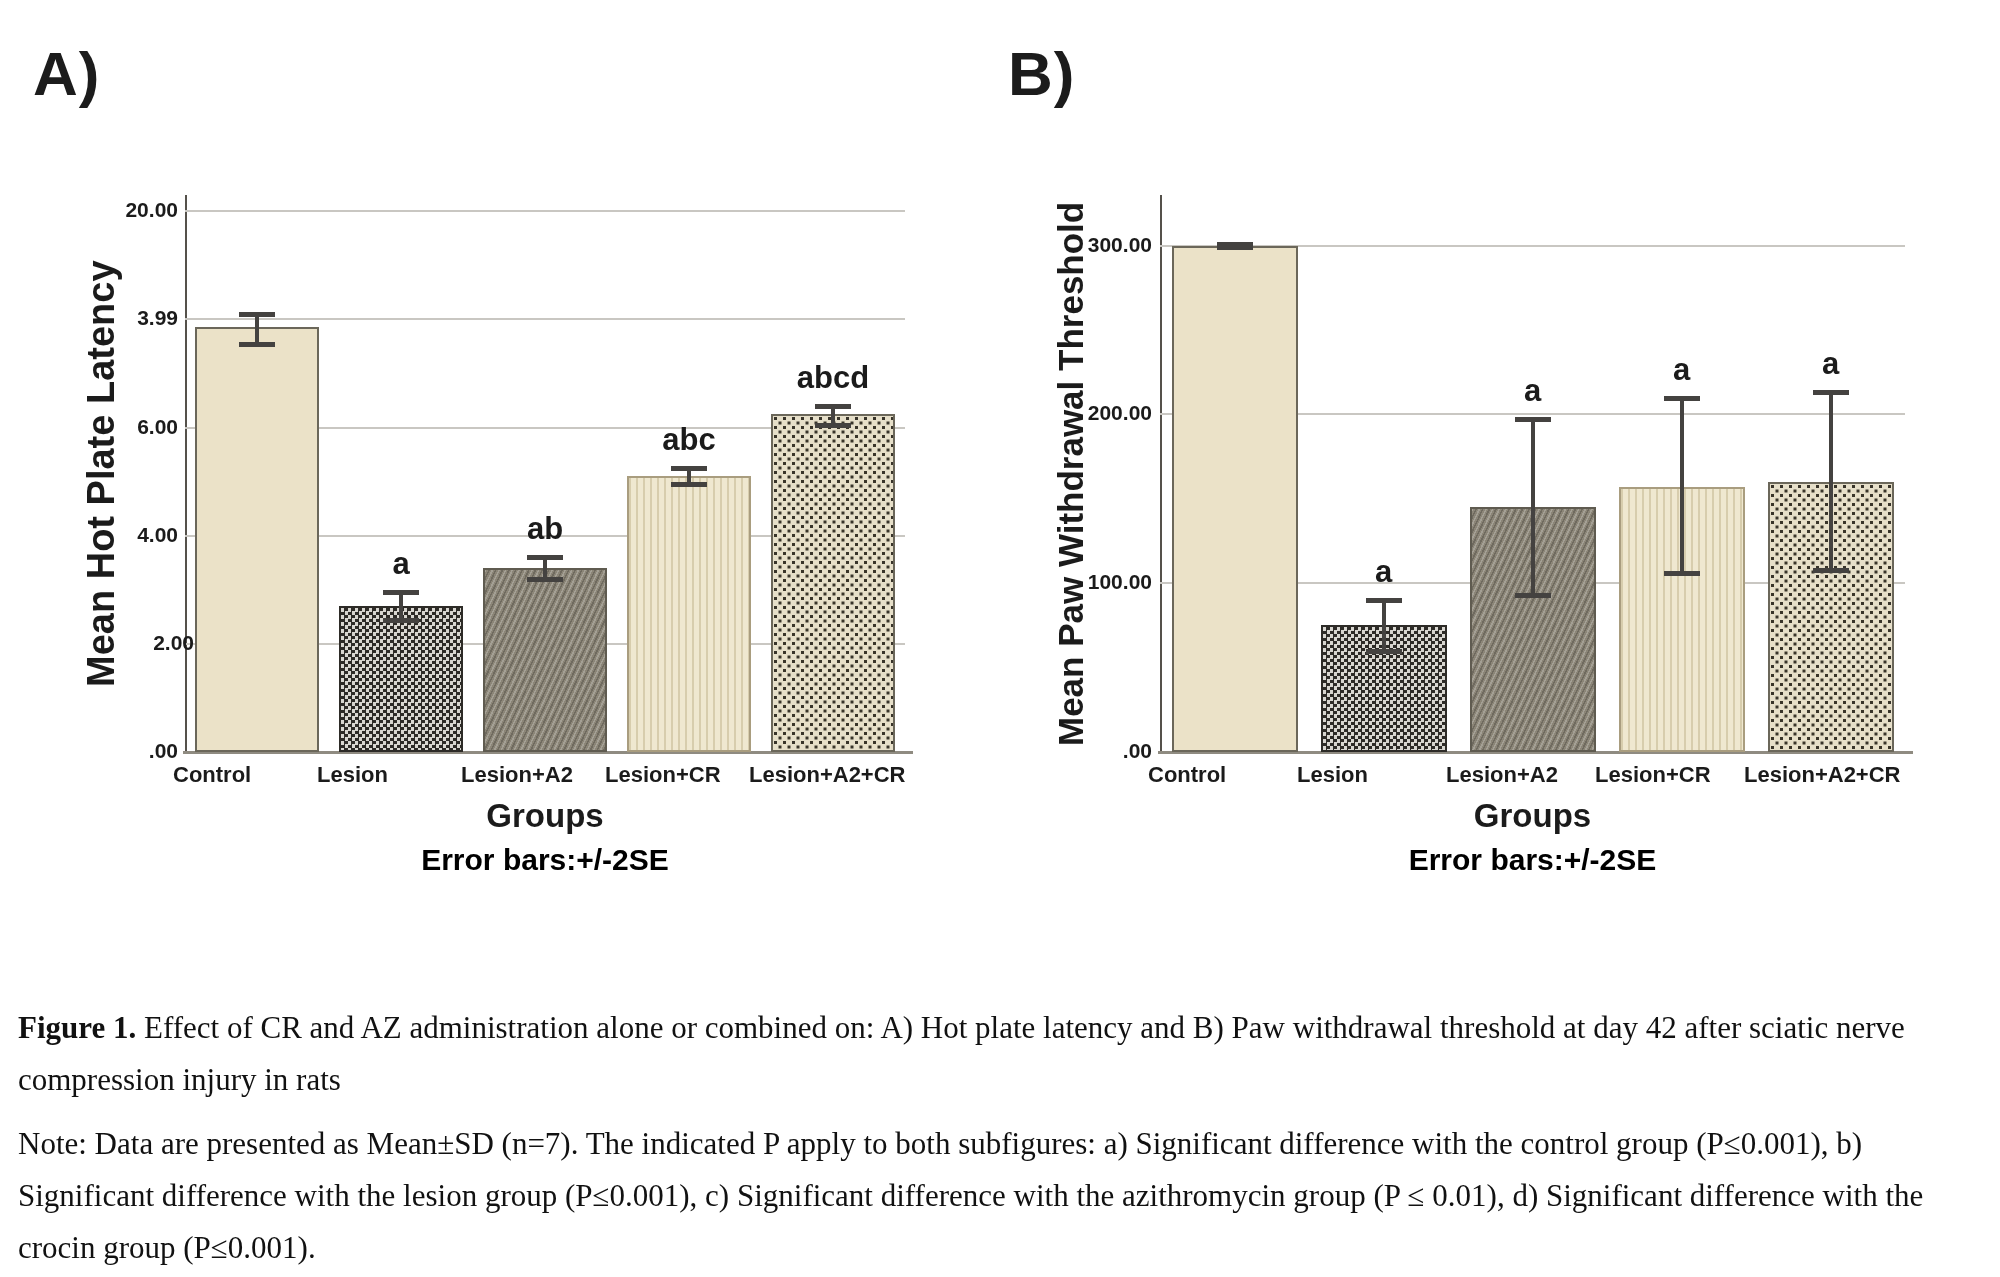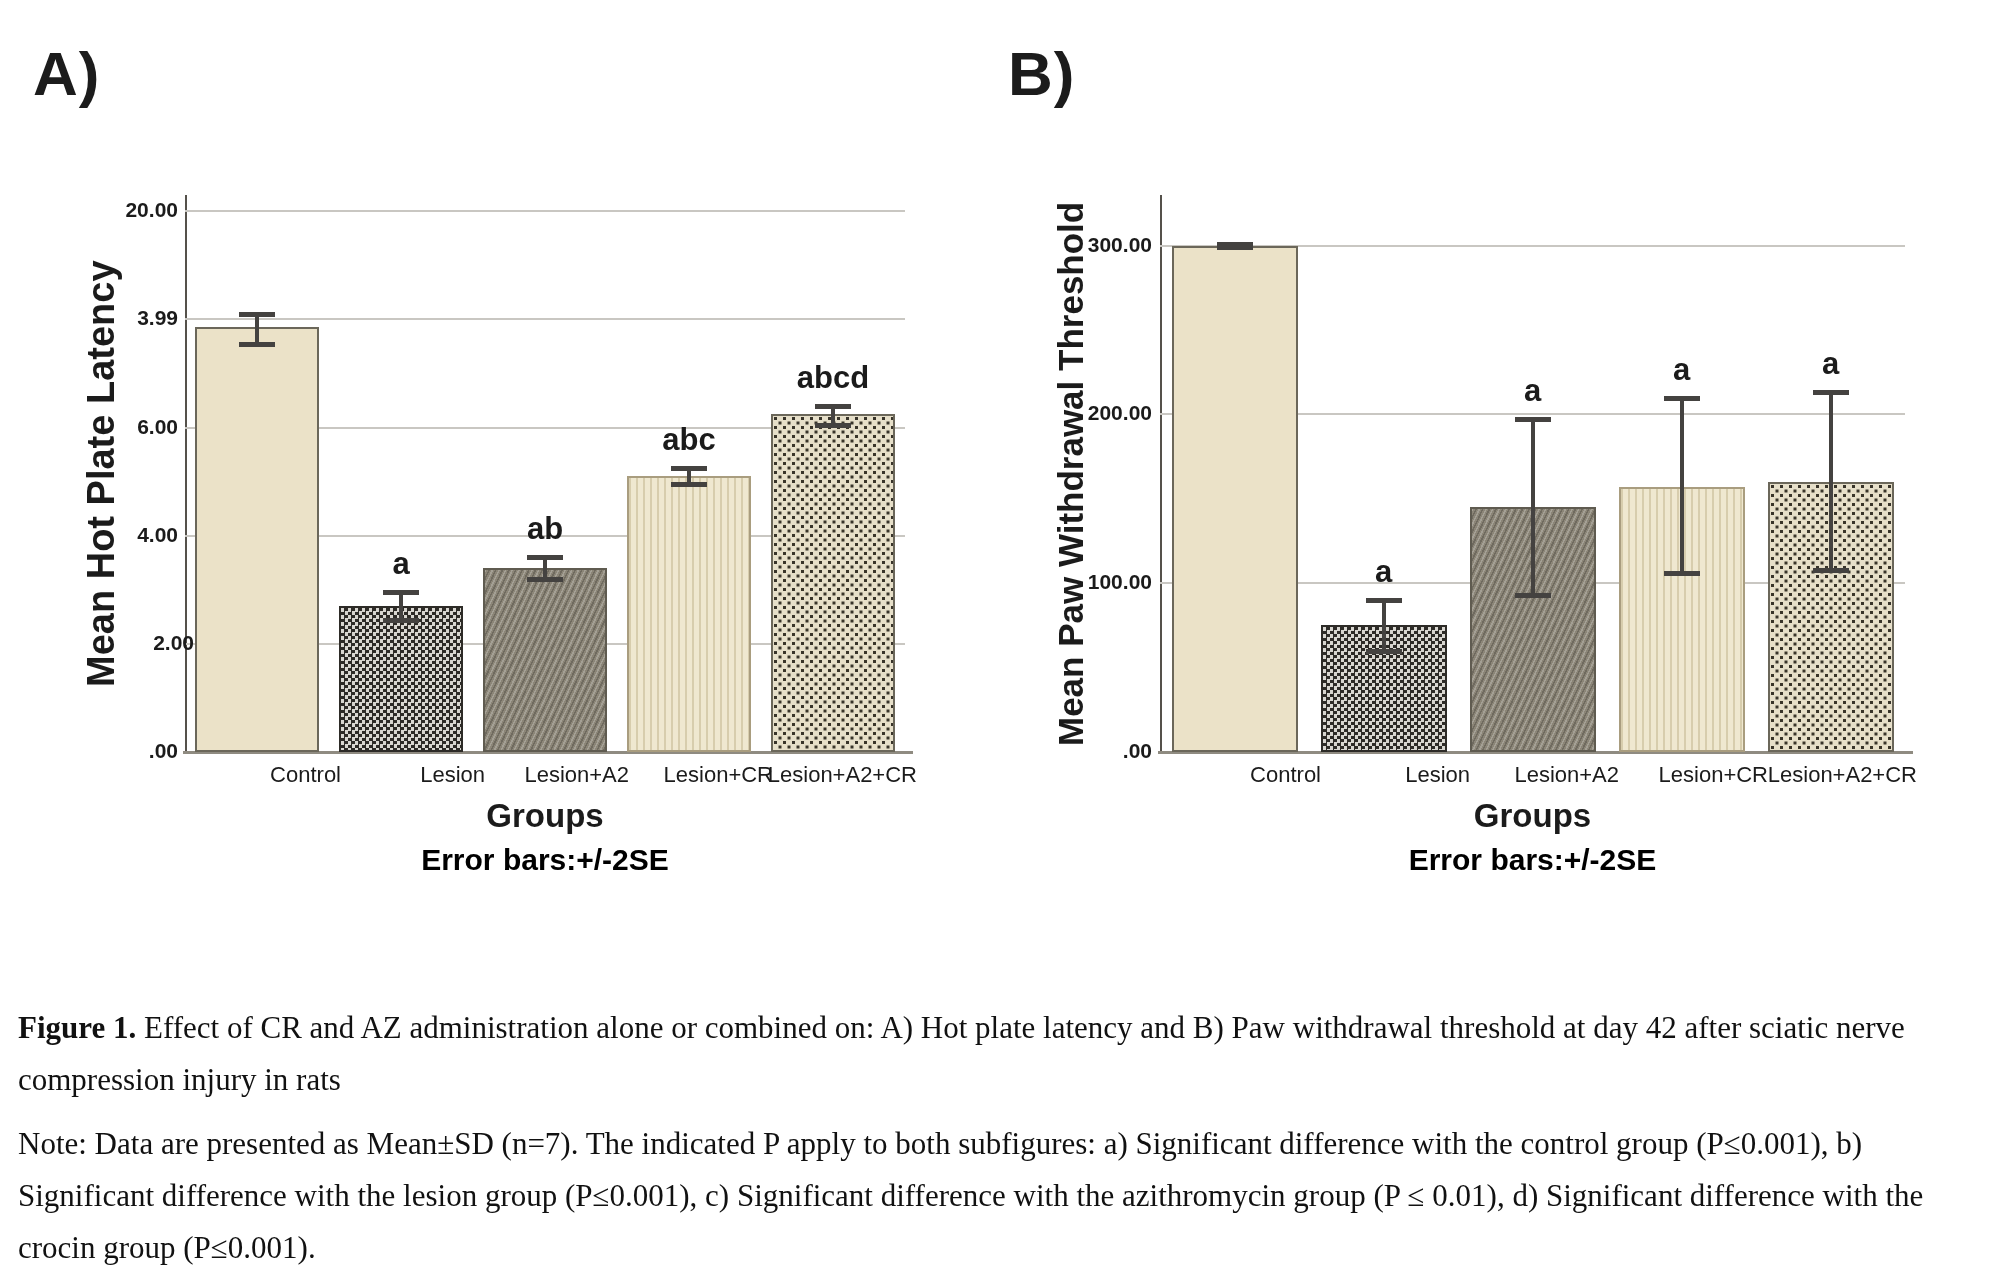--- a/index.html
+++ b/index.html
@@ -12,21 +12,21 @@
           writing-mode:vertical-rl;transform:rotate(180deg);
           font-weight:700;color:#1b1b1b;white-space:nowrap;}
   .ytick{position:absolute;font-size:21px;font-weight:700;color:#1b1b1b;text-align:right;width:84px;}
   .plot{position:absolute;border-left:2px solid #55514b;}
   .baseline{position:absolute;height:3px;background:#8f8b81;}
   .gridline{position:absolute;height:2px;background:#c9c7c2;}
   .bar{position:absolute;box-sizing:border-box;}
   .whisker{position:absolute;width:4px;background:#444240;}
   .cap{position:absolute;height:5px;background:#444240;}
   .sig{position:absolute;font-size:31px;font-weight:700;color:#1b1b1b;text-align:center;width:120px;}
-  .xtick{position:absolute;font-size:22px;font-weight:400;color:#1b1b1b;text-align:right;white-space:nowrap;}
+  .xtick{position:absolute;font-size:22px;font-weight:700;color:#1b1b1b;text-align:left;white-space:nowrap;}
   .xlabel{position:absolute;font-size:33px;font-weight:700;color:#1b1b1b;text-align:center;}
   .xnote{position:absolute;font-size:30px;font-weight:700;color:#000000;text-align:center;}
 
   
   .bs-plain-cream{background:#ebe2c8;border:2px solid #6b675a;}
   .bs-checker-dark{background:repeating-conic-gradient(#2d2b27 0% 25%, #d8d6d0 0% 50%) 0 0 / 7px 7px;
                    border:2px solid #2d2b27;}
   .bs-gray-diagonal{background-color:#8b8577;
         background-image:repeating-linear-gradient(115deg, rgba(255,255,255,.22) 0 1.5px, rgba(0,0,0,0) 1.5px 3px, rgba(0,0,0,.20) 3px 4.5px, rgba(0,0,0,0) 4.5px 6px);
         border:2px solid #5f5b50;}

